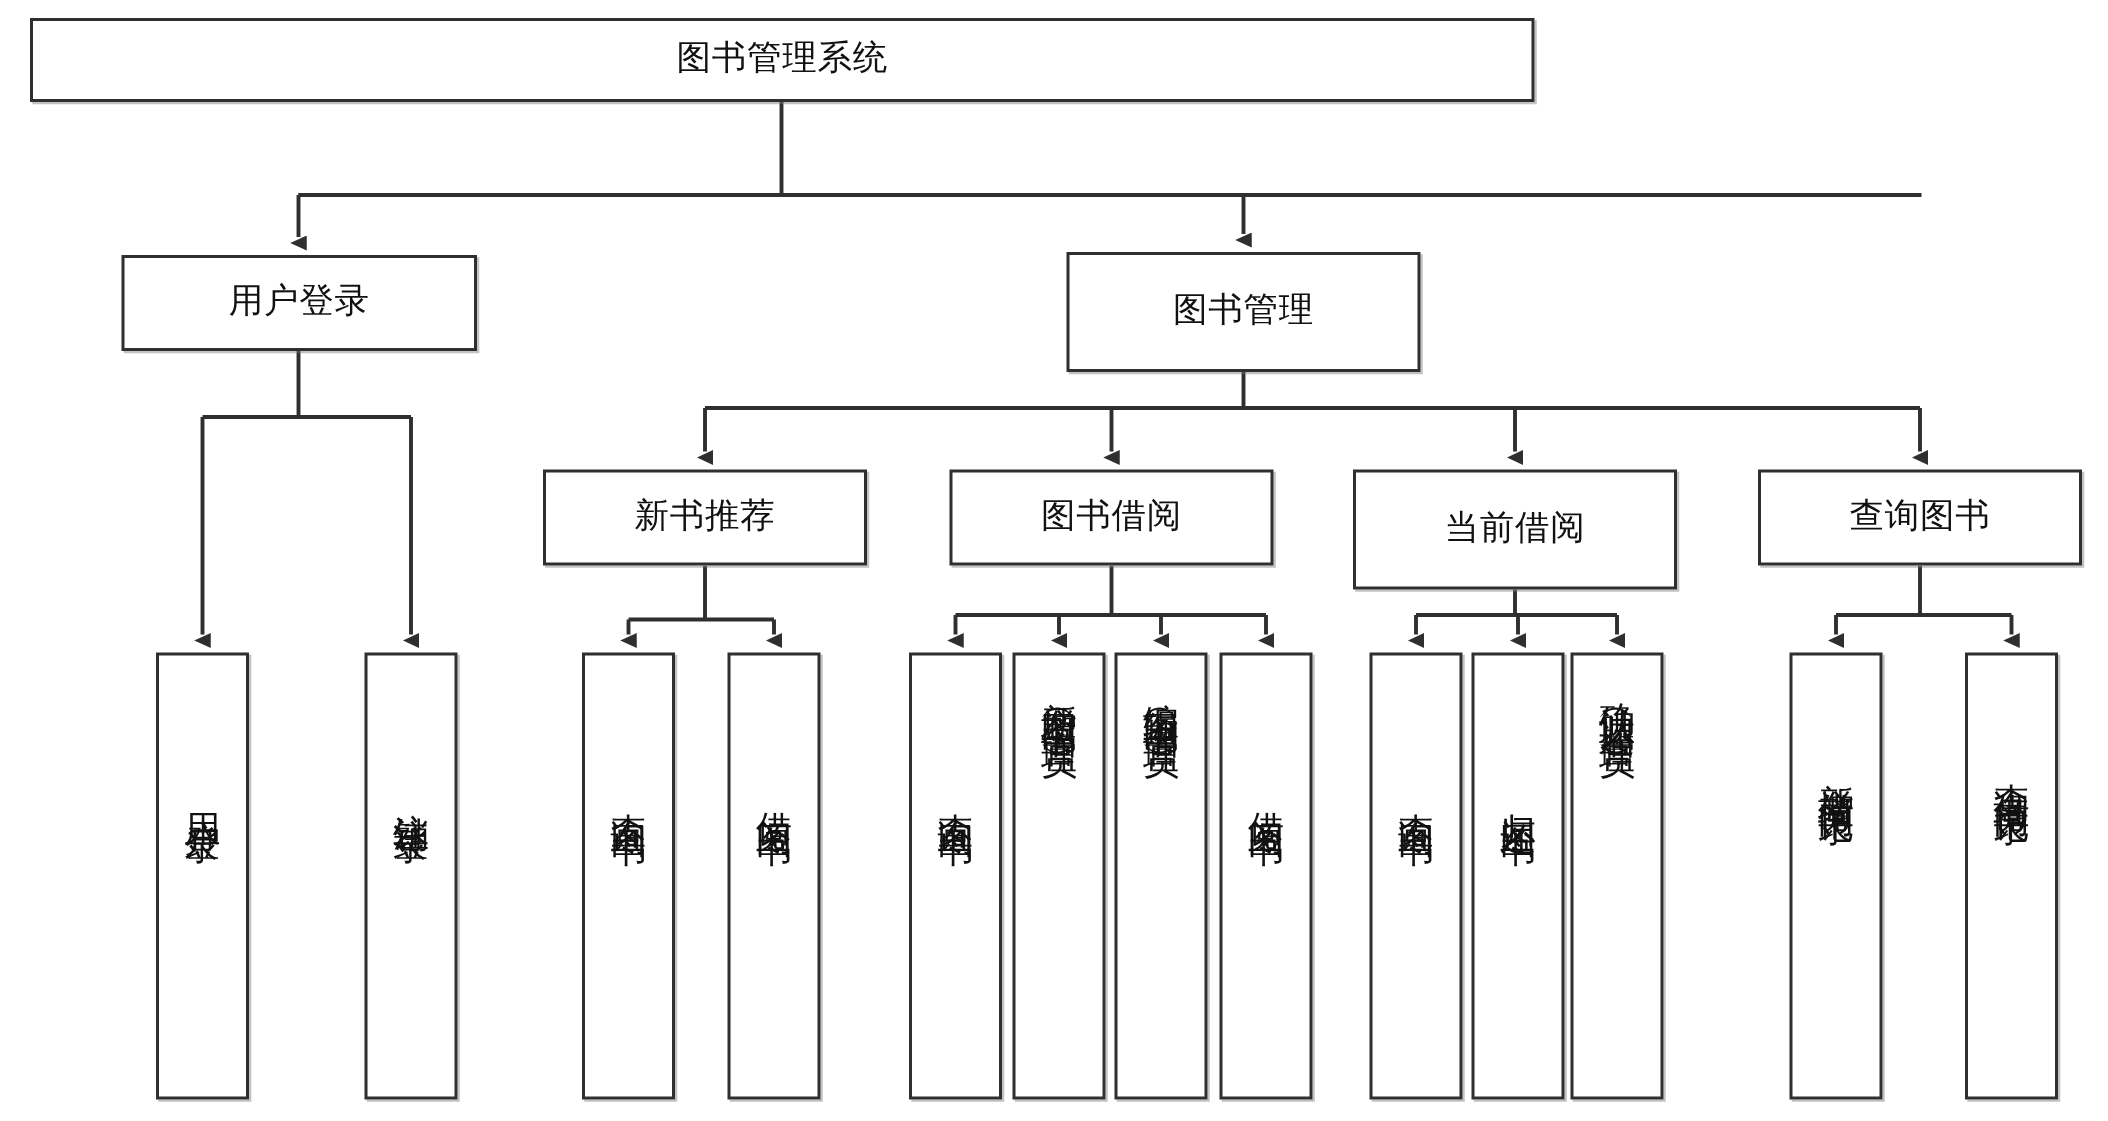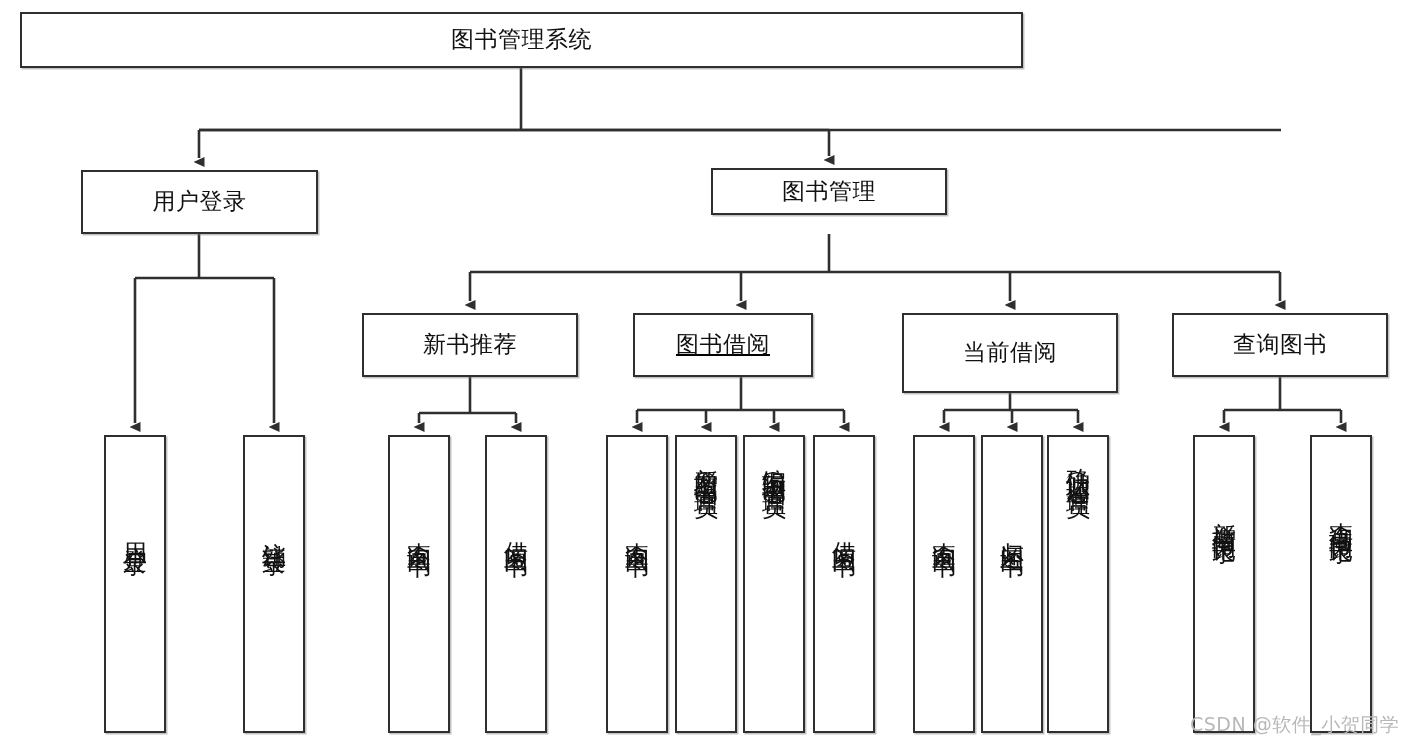--- a/index.html
+++ b/index.html
@@ -136,27 +136,27 @@
     </g>
   </svg>
 
   <div id="nodes-layer">
       <div class="node horizontal" style="left: 20px; top: 12px; width: 1003px; height: 56px;">
         <span class="label">图书管理系统</span>
       </div>
       <div class="node horizontal" style="left: 81px; top: 170px; width: 237px; height: 64px;">
         <span class="label">用户登录</span>
       </div>
-      <div class="node horizontal" style="left: 711px; top: 168px; width: 236px; height: 47px;">
+      <div class="node horizontal" style="left: 711px; top: 168px; width: 236px; height: 80px;">
         <span class="label">图书管理</span>
       </div>
       <div class="node horizontal" style="left: 362px; top: 313px; width: 216px; height: 64px;">
         <span class="label">新书推荐</span>
       </div>
-      <div class="node horizontal" style="left: 633px; top: 313px; width: 180px; height: 64px; text-decoration: underline;">
+      <div class="node horizontal" style="left: 633px; top: 313px; width: 216px; height: 64px;">
         <span class="label">图书借阅</span>
       </div>
       <div class="node horizontal" style="left: 902px; top: 313px; width: 216px; height: 80px;">
         <span class="label">当前借阅</span>
       </div>
       <div class="node horizontal" style="left: 1172px; top: 313px; width: 216px; height: 64px;">
         <span class="label">查询图书</span>
       </div>
       <div class="node vertical mid" style="left: 104px; top: 435px; width: 62px; height: 298px;">
         <span class="label">用户登录</span>
@@ -192,14 +192,13 @@
         <span class="label">确认归还（管理员）</span>
       </div>
       <div class="node vertical midlow" style="left: 1193px; top: 435px; width: 62px; height: 298px;">
         <span class="label">新增借阅记录</span>
       </div>
       <div class="node vertical midlow" style="left: 1310px; top: 435px; width: 62px; height: 298px;">
         <span class="label">查询借阅记录</span>
       </div>
     </div>
 
-  <div id="watermark">CSDN @软件_小贺同学</div>
 </div>
 
 </body></html>

